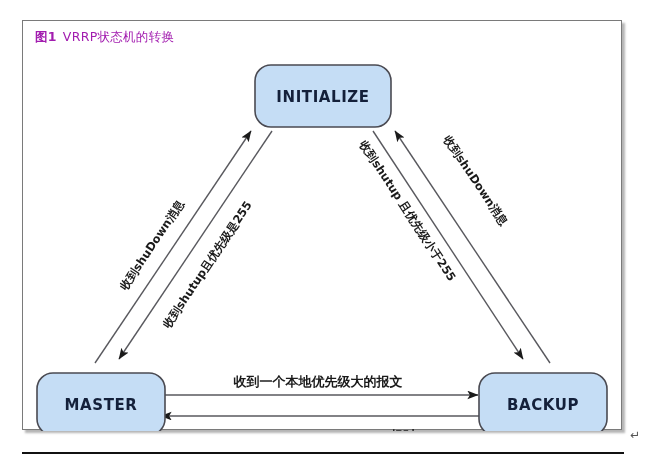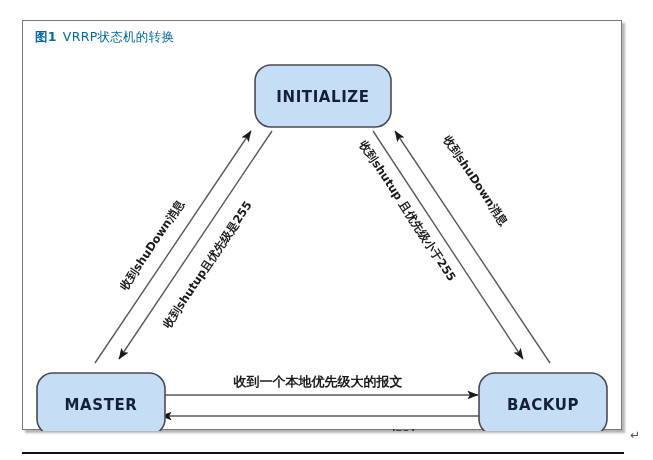--- a/index.html
+++ b/index.html
@@ -36,21 +36,21 @@
     box-shadow: 3px 3px 2px rgba(120,120,120,0.55);
     box-sizing: border-box;
   }
 
   #figure-caption {
     position: absolute;
     left: 12px;
     top: 8px;
     font-family: "DejaVu Sans", "Liberation Sans", sans-serif;
     font-size: 12.5px;
-    color: #0369a1;
+    color: #a21caf;
     white-space: nowrap;
     letter-spacing: 0.3px;
   }
   #figure-caption .cap-num {
     font-weight: bold;
     margin-right: 6px;
   }
 
   
   #diagram {

